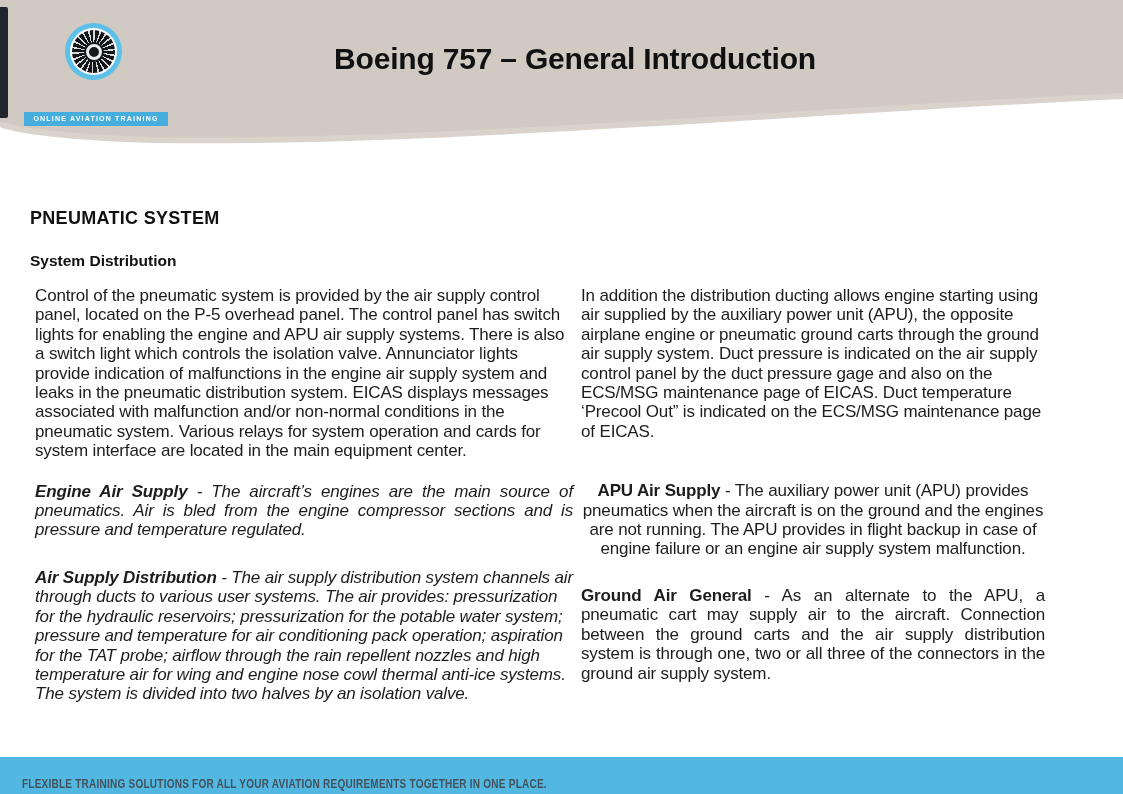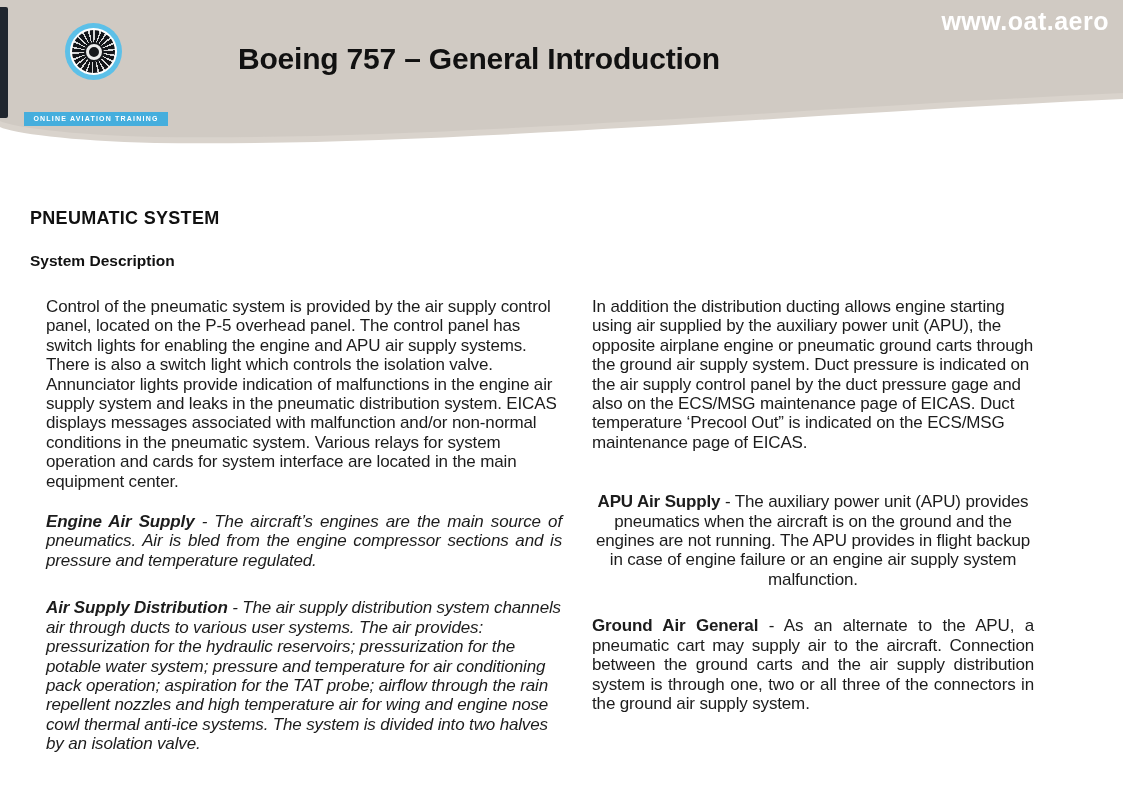--- a/index.html
+++ b/index.html
@@ -11,22 +11,22 @@
   }
   .slide { position:absolute; inset:0; width:1123px; height:794px; background:#ffffff; }
 
   
   .header-swoosh { position:absolute; left:0; top:0; width:1123px; height:160px; display:block; }
   .left-edge {
     position:absolute; left:0; top:7px; width:8px; height:111px;
     background:#20262e; border-radius:0 2px 2px 0;
   }
   .slide-title {
-    position:absolute; left:238px; top:42px; width:660px;
-    text-align:left; font-size:30px; font-weight:700; color:#111111;
+    position:absolute; left:245px; top:42px; width:660px;
+    text-align:center; font-size:30px; font-weight:700; color:#111111;
     letter-spacing:-0.2px;
   }
   .website {
     position:absolute; right:14px; top:7px;
     font-size:25px; font-weight:700; color:#ffffff; letter-spacing:0.5px;
   }
 
   
   .turbine { position:absolute; left:65px; top:23px; width:57px; height:57px; border-radius:50%; background:#5cc0e8; }
   .turbine::before { content:""; position:absolute; inset:5px; border-radius:50%; background:#ffffff; }
@@ -51,21 +51,21 @@
 
   
   .section-title { position:absolute; left:30px; top:208px; margin:0;
     font-size:18px; font-weight:700; color:#111111; letter-spacing:0.3px; }
   .subsection-title { position:absolute; left:30px; top:252px; margin:0;
     font-size:15.5px; font-weight:700; color:#111111; }
   .col { position:absolute; top:281px; font-size:17px; line-height:19.4px;
     color:#1c1c1c; letter-spacing:-0.15px; }
   .col-left  { left:30px;  width:548px; }
   .col-right { left:576px; width:474px; }
-  .col p { margin:16px; }
+  .col p { margin:5px; }
   .p-justify { text-align:justify; }
   .gap-sm { margin-top:21px !important;font-style:italic; }
   .gap-md { margin-top:28px !important;font-style:italic; }
   .gap-lg { margin-top:40px !important;text-align:center; }
   .gap-apu2 { margin-top:27px !important; }
   .lead { font-weight:700; }
 
   
   .footer { position:absolute; left:0; bottom:0; width:1123px; height:37px; background:#52b8e1; }
   .footer-text {
@@ -85,31 +85,33 @@
   </svg>
   <div class="left-edge"></div>
 
   <div class="turbine">
     <div class="blades"></div>
     <div class="hub"></div>
   </div>
   <div class="logo-tagline">ONLINE AVIATION TRAINING</div>
 
   <div class="slide-title">Boeing 757 – General Introduction</div>
-  <div class="website">www.oat.aero</div>
 
   <h1 class="section-title">PNEUMATIC SYSTEM</h1>
-  <h2 class="subsection-title">System Description</h2>
+  <h2 class="subsection-title">System Distribution</h2>
 
   <div class="col col-left">
     <p>Control of the pneumatic system is provided by the air supply control panel, located on the P-5 overhead panel. The control panel has switch lights for enabling the engine and APU air supply systems. There is also a switch light which controls the isolation valve. Annunciator lights provide indication of malfunctions in the engine air supply system and leaks in the pneumatic distribution system. EICAS displays messages associated with malfunction and/or non-normal conditions in the pneumatic system. Various relays for system operation and cards for system interface are located in the main equipment center.</p>
     <p class="p-justify gap-sm"><span class="lead">Engine Air Supply</span><span> - The aircraft’s engines are the main source of pneumatics. Air is bled from the engine compressor sections and is pressure and temperature regulated.</span></p>
     <p class="gap-md"><span class="lead">Air Supply Distribution</span><span> - The air supply distribution system channels air through ducts to various user systems. The air provides: pressurization for the hydraulic reservoirs; pressurization for the potable water system; pressure and temperature for air conditioning pack operation; aspiration for the TAT probe; airflow through the rain repellent nozzles and high temperature air for wing and engine nose cowl thermal anti-ice systems. The system is divided into two halves by an isolation valve.</span></p>
   </div>
 
   <div class="col col-right">
     <p>In addition the distribution ducting allows engine starting using air supplied by the auxiliary power unit (APU), the opposite airplane engine or pneumatic ground carts through the ground air supply system. Duct pressure is indicated on the air supply control panel by the duct pressure gage and also on the ECS/MSG maintenance page of EICAS. Duct temperature ‘Precool Out” is indicated on the ECS/MSG maintenance page of EICAS.</p>
     <p class="gap-lg"><span class="lead">APU Air Supply</span><span> - The auxiliary power unit (APU) provides pneumatics when the aircraft is on the ground and the engines are not running. The APU provides in flight backup in case of engine failure or an engine air supply system malfunction.</span></p>
     <p class="p-justify gap-apu2"><span class="lead">Ground Air General</span><span> - As an alternate to the APU, a pneumatic cart may supply air to the aircraft. Connection between the ground carts and the air supply distribution system is through one, two or all three of the connectors in the ground air supply system.</span></p>
   </div>
 
+  <footer class="footer">
+    <div class="footer-text">FLEXIBLE TRAINING SOLUTIONS FOR ALL YOUR AVIATION REQUIREMENTS TOGETHER IN ONE PLACE.</div>
+  </footer>
 
 </div>
 
 </body></html>

